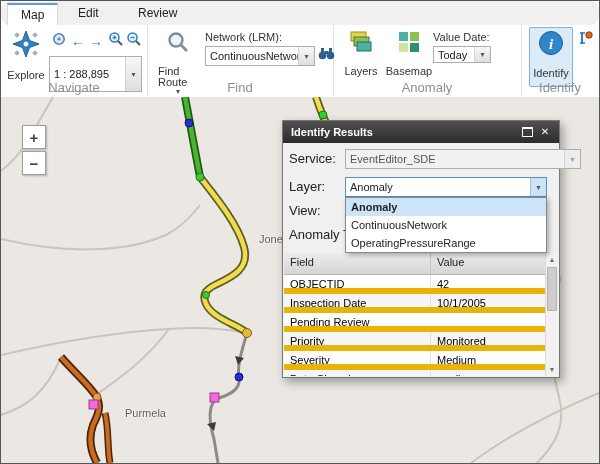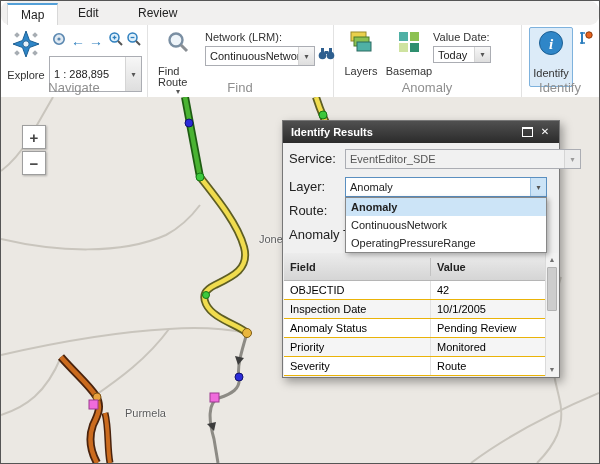--- a/index.html
+++ b/index.html
@@ -48,26 +48,26 @@
            color:#fff;cursor:default;}
   .ttl-btn.max{right:24px;width:16px;}
   .ttl-btn.close{right:6px;width:16px;font-size:10px;font-weight:normal;}
   .maxbox{display:block;width:9px;height:7px;border:1px solid #fff;border-top:2px solid #fff;}
   .flabel{position:absolute;left:6px;height:20px;line-height:20px;font-size:13px;color:#222;white-space:nowrap;}
   .dropdown{position:absolute;left:62px;top:76px;width:202px;height:56px;box-sizing:border-box;background:#fff;
             border:1px solid #888;box-shadow:2px 2px 5px rgba(0,0,0,.3);z-index:5;}
   .dd-item{height:18px;line-height:18px;font-size:11px;padding-left:5px;color:#222;white-space:nowrap;cursor:default;}
   .dd-item.selected{background:#cce4f7;font-weight:bold;}
   .rtable{position:absolute;left:1px;top:132px;right:14px;bottom:1px;background:#fff;overflow:hidden;font-size:11px;}
-  .thead{display:flex;height:28px;background:linear-gradient(#ececec,#d5d5d5);border-bottom:1px solid #b5b5b5;
-         font-weight:bold;color:#222;box-sizing:border-box;align-items:center;}
+  .thead{display:flex;height:22px;background:linear-gradient(#ececec,#d5d5d5);border-bottom:1px solid #b5b5b5;
+         font-weight:normal;color:#222;box-sizing:border-box;}
   .th,.td{padding:3px 6px;box-sizing:border-box;white-space:nowrap;overflow:hidden;}
   .th.c1{width:147px;border-right:1px solid #c2c2c2;}
   .th.c2{flex:1;}
-  .trow{display:flex;height:19px;border-bottom:1px solid #eab308;background:#fff;box-sizing:border-box;}
+  .trow{display:flex;height:19px;border-bottom:6px solid #eab308;background:#fff;box-sizing:border-box;}
   .trow.alt{background:#f5f5f5;}
   .td.c1{width:147px;border-right:1px solid #e2e2e2;}
   .td.c2{flex:1;}
   .vscroll{position:absolute;right:1px;top:132px;bottom:1px;width:13px;background:#f2f2f2;border-left:1px solid #dadada;box-sizing:border-box;}
   .sarrow{position:absolute;left:0;right:0;height:13px;display:flex;align-items:center;justify-content:center;
           font-size:7px;color:#707070;}
   .sarrow.up{top:0;} .sarrow.down{bottom:0;}
   .sthumb{position:absolute;left:1px;right:1px;top:14px;height:42px;background:#cdcdcd;border:1px solid #b2b2b2;border-radius:1px;}
 </style>
 </head>
@@ -286,21 +286,21 @@
       <span class="txt">EventEditor_SDE</span>
       <span class="arrow">▾</span>
     </div>
 
     <div class="flabel" style="top:56px">Layer:</div>
     <div class="combo focused" style="left:62px;top:56px;width:202px;height:20px">
       <span class="txt">Anomaly</span>
       <span class="arrow">▾</span>
     </div>
 
-    <div class="flabel" style="top:80px">Route:</div>
+    <div class="flabel" style="top:80px">View:</div>
     <div class="flabel" style="top:104px">Anomaly Type:</div>
 
     <div class="dropdown">
       <div class="dd-item selected">Anomaly</div>
       <div class="dd-item">ContinuousNetwork</div>
       <div class="dd-item">OperatingPressureRange</div>
     </div>
 
     <div class="rtable">
       <div class="thead">
@@ -309,30 +309,29 @@
       </div>
       <div class="trow">
         <div class="td c1">OBJECTID</div>
         <div class="td c2">42</div>
       </div>
       <div class="trow alt">
         <div class="td c1">Inspection Date</div>
         <div class="td c2">10/1/2005</div>
       </div>
       <div class="trow">
-        <div class="td c1">Anomaly Status</div>
         <div class="td c2">Pending Review</div>
       </div>
       <div class="trow alt">
         <div class="td c1">Priority</div>
         <div class="td c2">Monitored</div>
       </div>
       <div class="trow">
         <div class="td c1">Severity</div>
-        <div class="td c2">Route</div>
+        <div class="td c2">Medium</div>
       </div>
       <div class="trow alt">
         <div class="td c1">Date Closed</div>
         <div class="td c2">&lt;null&gt;</div>
       </div>
     </div>
 
     <div class="vscroll">
       <div class="sarrow up">▲</div>
       <div class="sthumb"></div>

